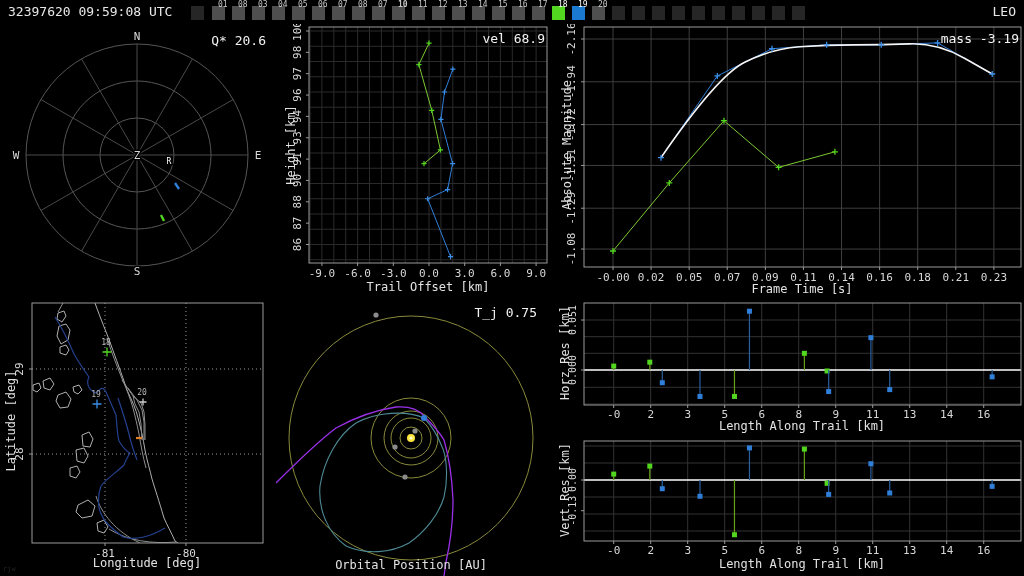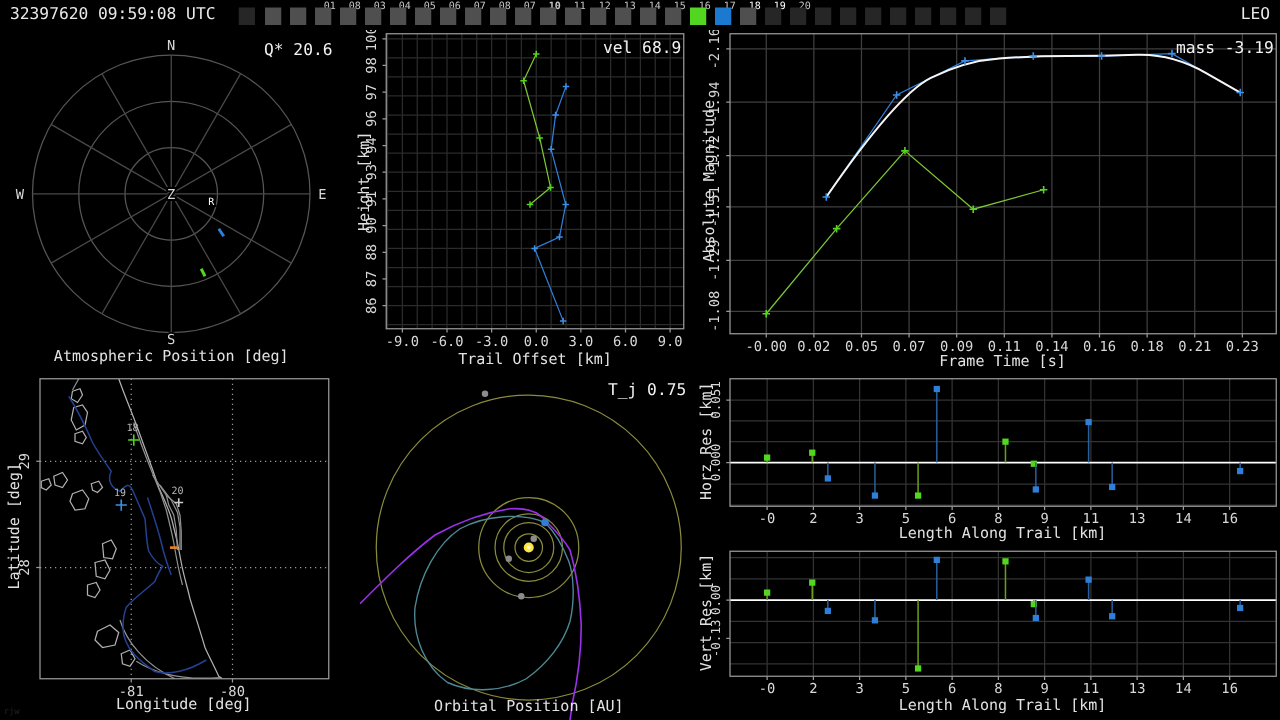--- a/index.html
+++ b/index.html
@@ -4,21 +4,21 @@
 <style>
   html,body{margin:0;padding:0;background:#000;}
   #app{position:relative;width:1024px;height:576px;background:#000;overflow:hidden;
        font-family:"DejaVu Sans Mono",monospace;color:#d8d8d8;}
   header{position:absolute;left:0;top:0;width:1024px;height:24px;}
   .hdr-text{position:absolute;top:4px;font-size:13px;color:#e8e8e8;white-space:pre;}
   #t-left{left:8px;}
   #t-right{right:8px;}
   #frame-strip{position:absolute;left:190px;top:0;height:24px;width:650px;}
   .fsq{position:absolute;}
-  .flabel{position:absolute;font-size:8px;line-height:9px;margin-left:41px;}
+  .flabel{position:absolute;font-size:8px;line-height:9px;}
   .panel{position:absolute;}
   .panel svg{position:absolute;left:0;top:0;}
   .badge{position:absolute;font-size:13px;color:#f2f2f2;white-space:pre;}
   .xlab{position:absolute;transform:translateX(-50%);font-size:12px;color:#e2e2e2;white-space:nowrap;}
   .vlabel{position:absolute;transform:translate(-50%,-50%) rotate(-90deg);font-size:12px;color:#e2e2e2;white-space:nowrap;}
   #watermark{position:absolute;left:3px;top:565px;font-size:7px;color:#232323;}
 </style>
 </head>
 <body>
 
@@ -95,21 +95,20 @@
         <text x="137" y="16" fill="#d8d8d8" font-size="11" text-anchor="middle" font-family="&quot;DejaVu Sans Mono&quot;,monospace" paint-order="stroke" stroke="#000" stroke-width="3">N</text>
         <text x="137" y="251" fill="#d8d8d8" font-size="11" text-anchor="middle" font-family="&quot;DejaVu Sans Mono&quot;,monospace" paint-order="stroke" stroke="#000" stroke-width="3">S</text>
         <text x="258" y="135" fill="#d8d8d8" font-size="11" text-anchor="middle" font-family="&quot;DejaVu Sans Mono&quot;,monospace" paint-order="stroke" stroke="#000" stroke-width="3">E</text>
         <text x="16" y="135" fill="#d8d8d8" font-size="11" text-anchor="middle" font-family="&quot;DejaVu Sans Mono&quot;,monospace" paint-order="stroke" stroke="#000" stroke-width="3">W</text>
         <text x="137" y="135" fill="#d8d8d8" font-size="11" text-anchor="middle" font-family="&quot;DejaVu Sans Mono&quot;,monospace" paint-order="stroke" stroke="#000" stroke-width="3">Z</text>
         <text x="169" y="140" fill="#fff" font-size="8" text-anchor="middle" font-family="&quot;DejaVu Sans Mono&quot;,monospace" paint-order="stroke" stroke="#000" stroke-width="3">R</text>
         <line x1="175" y1="159" x2="179" y2="165" stroke="#2f7fd9" stroke-width="2.4"></line>
         <line x1="161" y1="191" x2="164" y2="197" stroke="#52d61f" stroke-width="2.4"></line>
       </svg>
     <div class="badge" style="right:14px;top:9px">Q* 20.6</div>
-    <div class="xlab" style="left:137px;top:254px">Atmospheric Position [deg]</div>
   </div>
 
   <div class="panel" id="p-trail" style="left:280px;top:24px;width:270px;height:276px">
     <svg id="svg-trail" width="270" height="276">
         <line x1="30" y1="3" x2="30" y2="239" stroke="#2b2b2b" stroke-width="1"></line>
         <line x1="41.89999999999999" y1="3" x2="41.89999999999999" y2="239" stroke="#2b2b2b" stroke-width="1"></line>
         <line x1="53.8" y1="3" x2="53.8" y2="239" stroke="#2b2b2b" stroke-width="1"></line>
         <line x1="65.7" y1="3" x2="65.7" y2="239" stroke="#2b2b2b" stroke-width="1"></line>
         <line x1="77.6" y1="3" x2="77.6" y2="239" stroke="#2b2b2b" stroke-width="1"></line>
         <line x1="89.5" y1="3" x2="89.5" y2="239" stroke="#2b2b2b" stroke-width="1"></line>
@@ -323,21 +322,21 @@
         <text x="186" y="257" fill="#d8d8d8" font-size="11" text-anchor="middle" font-family="&quot;DejaVu Sans Mono&quot;,monospace">-80</text>
         <line x1="29" y1="69" x2="32" y2="69" stroke="#9a9a9a" stroke-width="1"></line>
         <text x="23" y="69" fill="#d8d8d8" font-size="11" text-anchor="middle" font-family="&quot;DejaVu Sans Mono&quot;,monospace" transform="rotate(-90 23 69)">29</text>
         <line x1="29" y1="154" x2="32" y2="154" stroke="#9a9a9a" stroke-width="1"></line>
         <text x="23" y="154" fill="#d8d8d8" font-size="11" text-anchor="middle" font-family="&quot;DejaVu Sans Mono&quot;,monospace" transform="rotate(-90 23 154)">28</text>
       </svg>
     <div class="xlab" style="left:147px;top:256px">Longitude [deg]</div>
     <div class="vlabel" style="left:11px;top:121px">Latitude [deg]</div>
   </div>
 
-  <div class="panel" id="p-orbit" style="left:288px;top:300px;width:270px;height:276px">
+  <div class="panel" id="p-orbit" style="left:276px;top:300px;width:270px;height:276px">
     <svg id="svg-orbit" width="270" height="276">
         <circle cx="135" cy="138" r="11" fill="none" stroke="#8a8a3c" stroke-width="1"></circle>
         <circle cx="135" cy="138" r="20" fill="none" stroke="#8a8a3c" stroke-width="1"></circle>
         <circle cx="135" cy="138" r="27" fill="none" stroke="#8a8a3c" stroke-width="1"></circle>
         <circle cx="135" cy="138" r="40" fill="none" stroke="#8a8a3c" stroke-width="1"></circle>
         <circle cx="135" cy="138" r="122" fill="none" stroke="#8a8a3c" stroke-width="1"></circle>
         <path d="M148,118 C130,110 100,112 80,123 C62,135 48,160 44,186 C42,210 52,233 70,246 C90,255 115,253 133,243 C150,231 163,214 168,197 C172,180 171,160 167,149 C162,136 155,125 148,118 Z" fill="none" stroke="#4e8a96" stroke-width="1.1"></path>
         <path d="M0,183 C20,163 40,143 60,128 C80,117 100,110 120,107 C135,106 143,110 148,116 C156,124 164,133 168,140 C173,157 176,177 177,200 C177,223 174,244 170,262 L168,276" fill="none" stroke="#9a30e8" stroke-width="1.3"></path>
         <circle cx="139" cy="131" r="2.6" fill="#8c8c8c"></circle>
         <circle cx="119" cy="147" r="2.6" fill="#8c8c8c"></circle>

